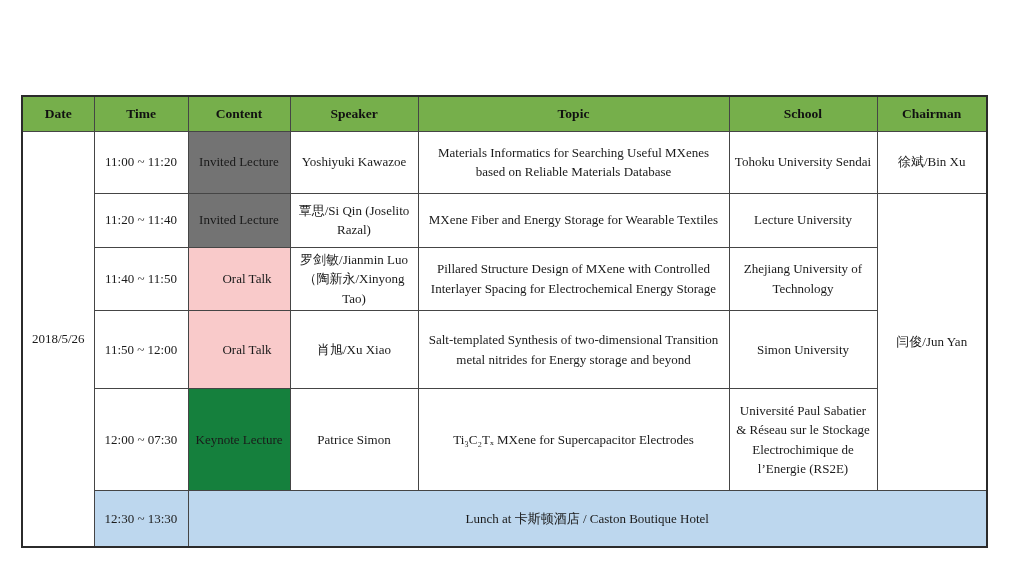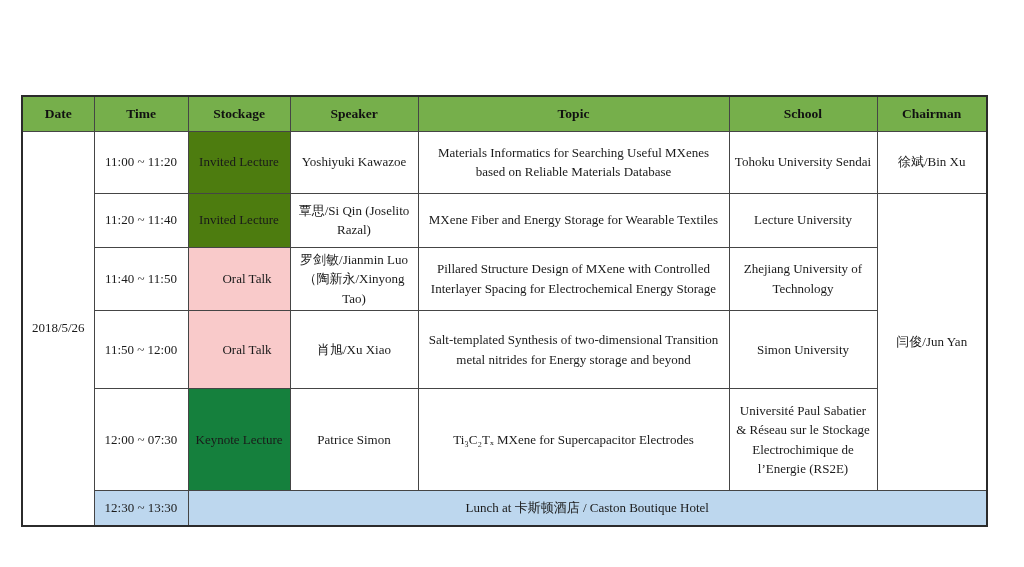--- a/index.html
+++ b/index.html
@@ -34,22 +34,22 @@
     font-size: 13.5px;
     color: #111;
     height: 35px;
     padding: 2px 15px;
   }
   tr.r1 { height: 62px; }
   tr.r2 { height: 54px; }
   tr.r3 { height: 62px; }
   tr.r4 { height: 78px; }
   tr.r5 { height: 102px; }
-  tr.r6 { height: 35px; }
-  td.invited { background: #4d7c0f; margin-top: 22px; }
+  tr.r6 { height: 56px; }
+  td.invited { background: #737373; margin-top: 22px; }
   td.oral    { background: #F9CACA; padding-left: 21px; }
   td.keynote { background: #15803d; }
   td.lunch   { background: #BDD7EE; }
 </style>
 </head>
 <body>
 
 <div class="page">
   <table class="schedule">
     <colgroup>
@@ -58,21 +58,21 @@
         <col style="width:102px">
       <col style="width:128px">
         <col style="width:311px">
         <col style="width:148px">
       <col style="width:110px">
     </colgroup>
     <thead>
       <tr>
         <th>Date</th>
         <th>Time</th>
-        <th>Stockage</th>
+        <th>Content</th>
         <th>Speaker</th>
         <th>Topic</th>
         <th>School</th>
         <th>Chairman</th>
       </tr>
     </thead>
     <tbody>
       <tr class="r1">
         <td rowspan="6">2018/5/26</td>
         <td>11:00 ~ 11:20</td>

